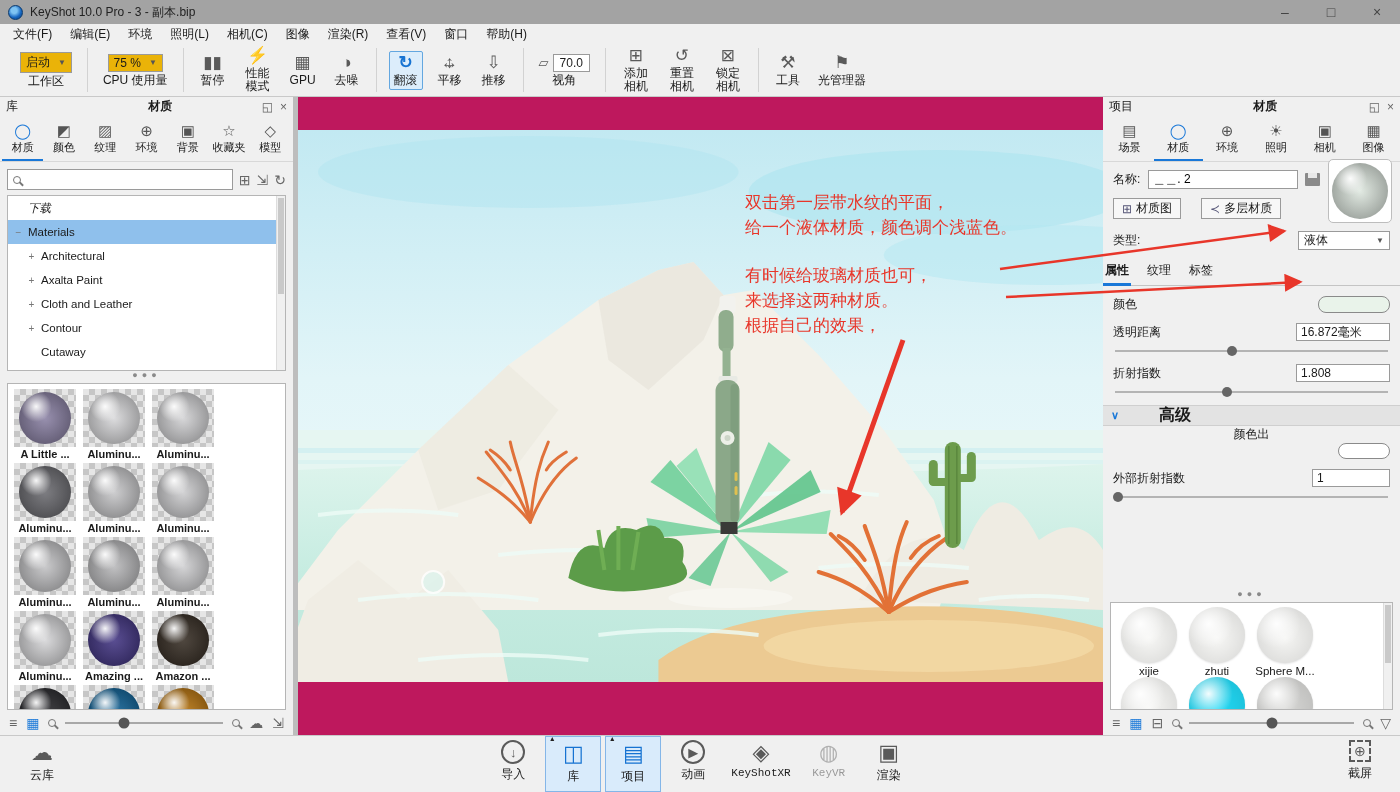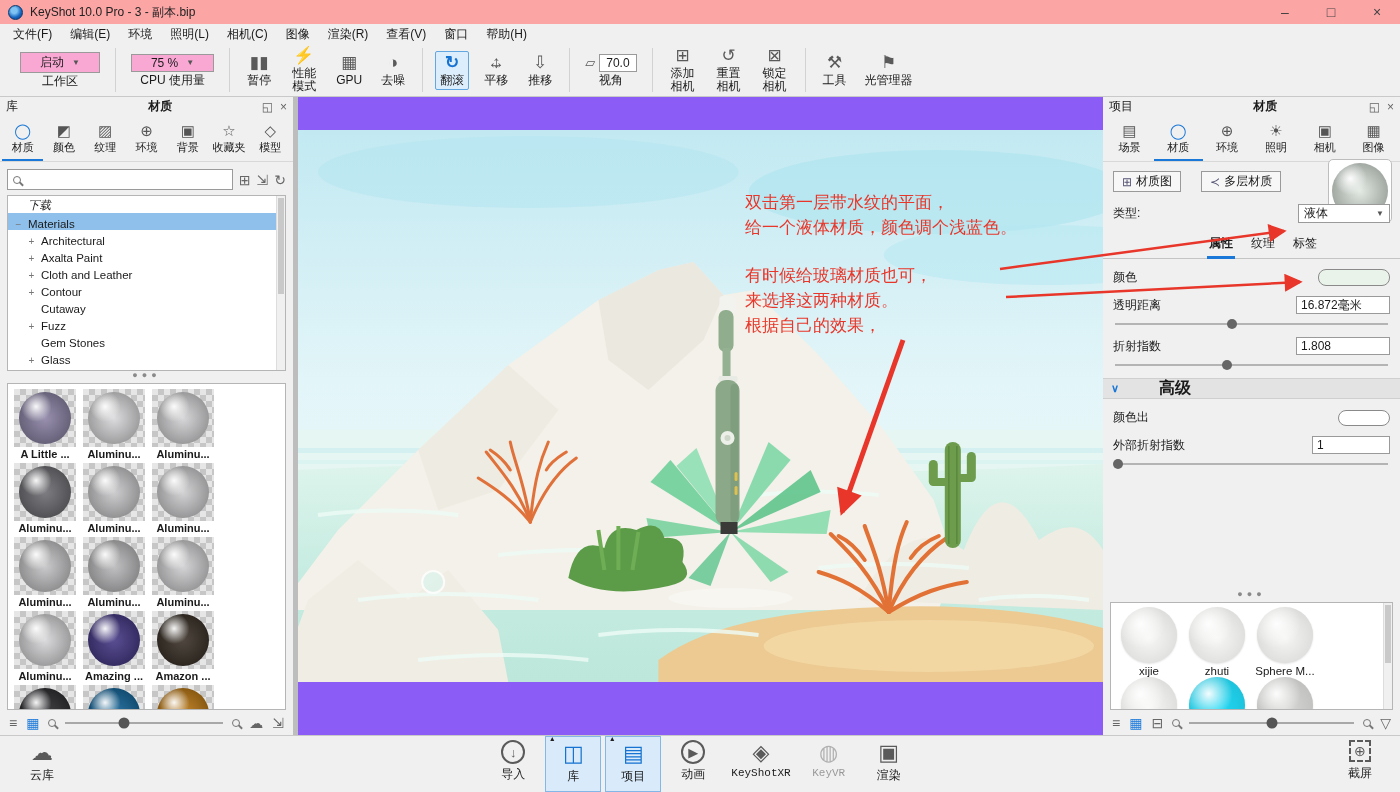--- a/index.html
+++ b/index.html
@@ -1,33 +1,33 @@
 <!DOCTYPE html>
 <html><head>
 <meta charset="utf-8">
 <style>
 *{margin:0;padding:0;box-sizing:border-box;font-family:"Liberation Sans",sans-serif;}
 html,body{width:1400px;height:792px;overflow:hidden;}
 body{background:#f0f0f0;font-size:12px;color:#1a1a1a;position:relative;}
 
-.titlebar{height:24px;background:#fca5a5;display:flex;align-items:center;padding-left:8px;gap:7px;}
+.titlebar{height:24px;background:#a3a3a3;display:flex;align-items:center;padding-left:8px;gap:7px;}
 .app-icon{width:15px;height:15px;border-radius:50%;background:radial-gradient(circle at 40% 35%,#7ec3f2 0 25%,#1565c0 60%,#0d3e78);border:1px solid #0a3a6e;}
 .title-text{font-size:12px;color:#222;}
 .win-controls{margin-left:auto;display:flex;height:24px;}
 .win-btn{width:46px;display:flex;align-items:center;justify-content:center;font-size:14px;color:#444;}
 
 .menubar{height:20px;display:flex;align-items:center;padding-left:4px;background:#f0f0f0;}
 .menu-item{padding:1px 9px;font-size:12px;}
 
 .toolbar{height:53px;background:#f0f0f0;border-bottom:1px solid #c9c9c9;display:flex;align-items:center;padding-left:12px;}
 .tb-item{display:flex;flex-direction:column;align-items:center;justify-content:center;margin:0 5px;gap:2px;min-width:34px;padding:2px 3px;}
 .tb-item .cap{font-size:12px;line-height:13px;text-align:center;}
 .cap-narrow{width:30px;}
 .tb-icon{font-size:17px;line-height:18px;color:#5a5a5a;}
-.tb-dd{border:1px solid #9a9a9a;background:#f9a8d4;padding:1px 19px;display:flex;gap:8px;align-items:center;font-size:12px;}
+.tb-dd{border:1px solid #9a9a9a;background:#eab308;padding:1px 5px;display:flex;gap:8px;align-items:center;font-size:12px;}
 .tb-dd .dd-arrow{font-size:8px;color:#555;}
 .tb-field{border:1px solid #9a9a9a;background:#fff;padding:1px 6px;font-size:12px;}
 .tb-sep{width:1px;height:44px;background:#d2d2d2;margin:0 7px;}
 .tb-active{background:#dcedfb;border:1px solid #63a7e0;border-radius:2px;}
 .tb-active .tb-icon{color:#1673d2;font-weight:bold;}
 .icon-pan{position:relative;width:18px;text-align:center;}
 .icon-pan::after{content:"↕";position:absolute;left:0;right:0;top:0;}
 
 .main{display:flex;height:638px;}
 .side-panel{width:293px;background:#f0f0f0;display:flex;flex-direction:column;position:relative;}
@@ -43,61 +43,61 @@
 .ltab.active{border-bottom-color:#1a78d8;}
 .ltab.active .ico{color:#1a78d8;}
 
 .search-row{display:flex;align-items:center;padding:7px 7px 5px;gap:6px;}
 .search-box{flex:1;height:21px;border:1px solid #9a9a9a;background:#fff;display:flex;align-items:center;padding:0 5px;gap:4px;}
 .mag{width:8px;height:8px;border:1.5px solid #777;border-radius:50%;position:relative;flex:none;}
 .mag::after{content:"";position:absolute;width:5px;height:1.5px;background:#777;transform:rotate(45deg);right:-4px;bottom:-2px;}
 .sr-ico{color:#666;font-size:14px;}
 
 .tree{background:#fff;border:1px solid #b5b5b5;margin:0 7px;height:176px;overflow:hidden;font-size:11.5px;position:relative;}
-.trow{height:17px;display:flex;align-items:flex-end;padding-left:5px;gap:4px;}
+.trow{height:24px;display:flex;align-items:center;padding-left:5px;gap:4px;}
 .trow .exp{width:11px;color:#777;font-size:10px;text-align:center;flex:none;}
 .trow.sel{background:#8fc0ec;}
 .trow.child{padding-left:18px;}
 .t-italic{font-style:italic;}
 .vscroll{position:absolute;right:0;top:0;width:9px;height:100%;background:#f0f0f0;border-left:1px solid #ddd;}
 .vthumb{position:absolute;left:1px;right:1px;top:2px;height:55%;background:#c9c9c9;}
 .dots{text-align:center;color:#8a8a8a;font-size:9px;letter-spacing:4px;height:11px;line-height:9px;}
 
 .mat-grid{background:#fff;border:1px solid #b5b5b5;margin:1px 7px 0;flex:1;overflow:hidden;display:flex;flex-wrap:wrap;align-content:flex-start;padding:5px 3px 0 5px;column-gap:5px;row-gap:3px;}
 .mat{width:64px;display:flex;flex-direction:column;align-items:center;}
 .thumb{width:62px;height:58px;position:relative;flex:none;background:linear-gradient(45deg,#c6c6c6 25%,transparent 25%,transparent 75%,#c6c6c6 75%),linear-gradient(45deg,#c6c6c6 25%,#e6e6e6 25%,#e6e6e6 75%,#c6c6c6 75%);background-size:12px 12px;background-position:0 0,6px 6px;}
 .sphere{position:absolute;left:5px;top:3px;width:52px;height:52px;border-radius:50%;background-image:radial-gradient(circle at 33% 28%,rgba(255,255,255,.95),rgba(255,255,255,0) 30%),radial-gradient(circle at 50% 50%,rgba(255,255,255,.1),rgba(0,0,0,.3) 78%);}
 .mat .lbl{font-size:11px;font-weight:bold;padding-top:1px;white-space:nowrap;}
 
 .panel-foot{height:25px;display:flex;align-items:center;padding:0 9px;gap:9px;color:#555;}
 .pf-ico{font-size:14px;line-height:14px;color:#666;}
 .pf-blue{color:#1a78d8;}
 .track{position:relative;flex:1;height:2px;background:#a8a8a8;}
 .tknob{position:absolute;top:50%;transform:translate(-50%,-50%);width:11px;height:11px;border-radius:50%;background:#555;}
 
-.viewport{flex:1;background:#8b5cf6;position:relative;overflow:hidden;}
+.viewport{flex:1;background:#be185d;position:relative;overflow:hidden;}
 .splitter{position:absolute;left:0;top:0;width:5px;height:100%;background:#bdbdbd;}
 .scene{position:absolute;left:5px;top:33px;right:0;height:552px;background:#eef9fb;}
 .scene svg{display:block;width:100%;height:100%;}
 .annotation{position:absolute;left:447px;top:60px;color:#e8362a;font-size:17px;line-height:25px;white-space:nowrap;}
 .ann-gap{height:23px;}
 
 .prow{display:flex;align-items:center;padding:0 10px;position:relative;}
 .plabel{font-size:12px;}
 .pinput{border:1px solid #9a9a9a;background:#fff;height:19px;font-size:12px;padding:0 4px;}
 .name-input{width:150px;margin-left:8px;}
 .save-ico{width:15px;height:13px;background:#8a8a8a;margin-left:7px;position:relative;border-radius:1px;}
 .save-ico::after{content:"";position:absolute;left:3px;top:0;width:9px;height:5px;background:#e8e8e8;}
 .preview-box{position:absolute;right:8px;top:62px;width:64px;height:64px;border:1px solid #bdbdbd;border-radius:5px;background:#fff;}
 .preview-box .sphere{left:3px;top:3px;width:56px;height:56px;}
 .pbtn{border:1px solid #9a9a9a;background:#f7f7f7;height:21px;display:flex;align-items:center;gap:4px;padding:0 8px;font-size:12px;}
 .pbtn .ico{color:#557;font-size:12px;}
 .type-select{margin-left:auto;width:92px;height:19px;border:1px solid #9a9a9a;background:#fff;display:flex;align-items:center;justify-content:space-between;padding:0 5px;font-size:12px;}
 .type-select .dd-arrow{font-size:8px;color:#555;}
-.subtabs{display:flex;gap:14px;padding-left:104px;border-bottom:1px solid #c4c4c4;margin:10px 0 0;}
+.subtabs{display:flex;gap:14px;border-bottom:1px solid #c4c4c4;margin:10px 0 0;}
 .subtab{padding:2px 2px 4px;font-size:12px;border-bottom:3px solid transparent;margin-bottom:-1px;}
 .subtab.active{border-bottom-color:#1a78d8;font-weight:bold;}
 .swatch{margin-left:auto;width:72px;height:17px;border:1px solid #8a8a8a;border-radius:8px;}
 .val-field{margin-left:auto;width:94px;height:18px;border:1px solid #9a9a9a;background:#fff;font-size:12px;display:flex;align-items:center;padding:0 4px;}
 .pslider{position:relative;height:2px;background:#b4b4b4;margin:9px 12px 0;}
 .pknob{position:absolute;top:50%;transform:translate(-50%,-50%);width:10px;height:10px;border-radius:50%;background:#666;}
 .adv-band{height:21px;background:#e3e3e3;border-top:1px solid #cfcfcf;border-bottom:1px solid #cfcfcf;display:flex;align-items:center;padding:0 8px;gap:5px;margin-top:12px;}
 .adv-band .chev{color:#1a78d8;font-size:11px;font-weight:bold;}
 .adv-band .t{font-weight:bold;font-size:16px;margin-left:35px;}
 .pill{margin-left:auto;width:52px;height:16px;border:1px solid #8a8a8a;border-radius:8px;}
@@ -559,20 +559,25 @@
         </div>
       <div class="ltab">
           <span class="ico">▣</span>
           <span>相机</span>
         </div>
       <div class="ltab">
           <span class="ico">▦</span>
           <span>图像</span>
         </div>
     </div>
+    <div class="prow" style="margin-top:8px;">
+      <span class="plabel">名称:</span>
+      <input class="pinput name-input" value="＿＿. 2" style="">
+      <span class="save-ico"></span>
+    </div>
     <div class="preview-box">
       <span class="sphere" style="background-color: rgb(223, 232, 224);"></span>
     </div>
     <div class="prow" style="margin-top:9px;gap:20px;">
       <div class="pbtn">
           <span class="ico">⊞</span>
           <span>材质图</span>
         </div>
       <div class="pbtn">
           <span class="ico">≺</span>
@@ -606,21 +611,21 @@
       <span class="plabel">折射指数</span>
       <span class="val-field">1.808</span>
     </div>
     <div class="pslider">
         <span class="pknob" style="left: 41%;"></span>
       </div>
     <div class="adv-band">
       <span class="chev">∨</span>
       <span class="t">高级</span>
     </div>
-    <div class="prow" style="margin-top:10px;">
+    <div class="prow" style="margin-top:0;flex-direction:column;">
       <span class="plabel">颜色出</span>
       <span class="pill" style="background-color: rgb(255, 255, 255);"></span>
     </div>
     <div class="prow" style="margin-top:10px;justify-content:flex-end;">
       <span class="plabel">外部折射指数</span>
       <span class="val-field ext-input">1</span>
     </div>
     <div class="pslider">
         <span class="pknob" style="left: 1%;"></span>
       </div>

